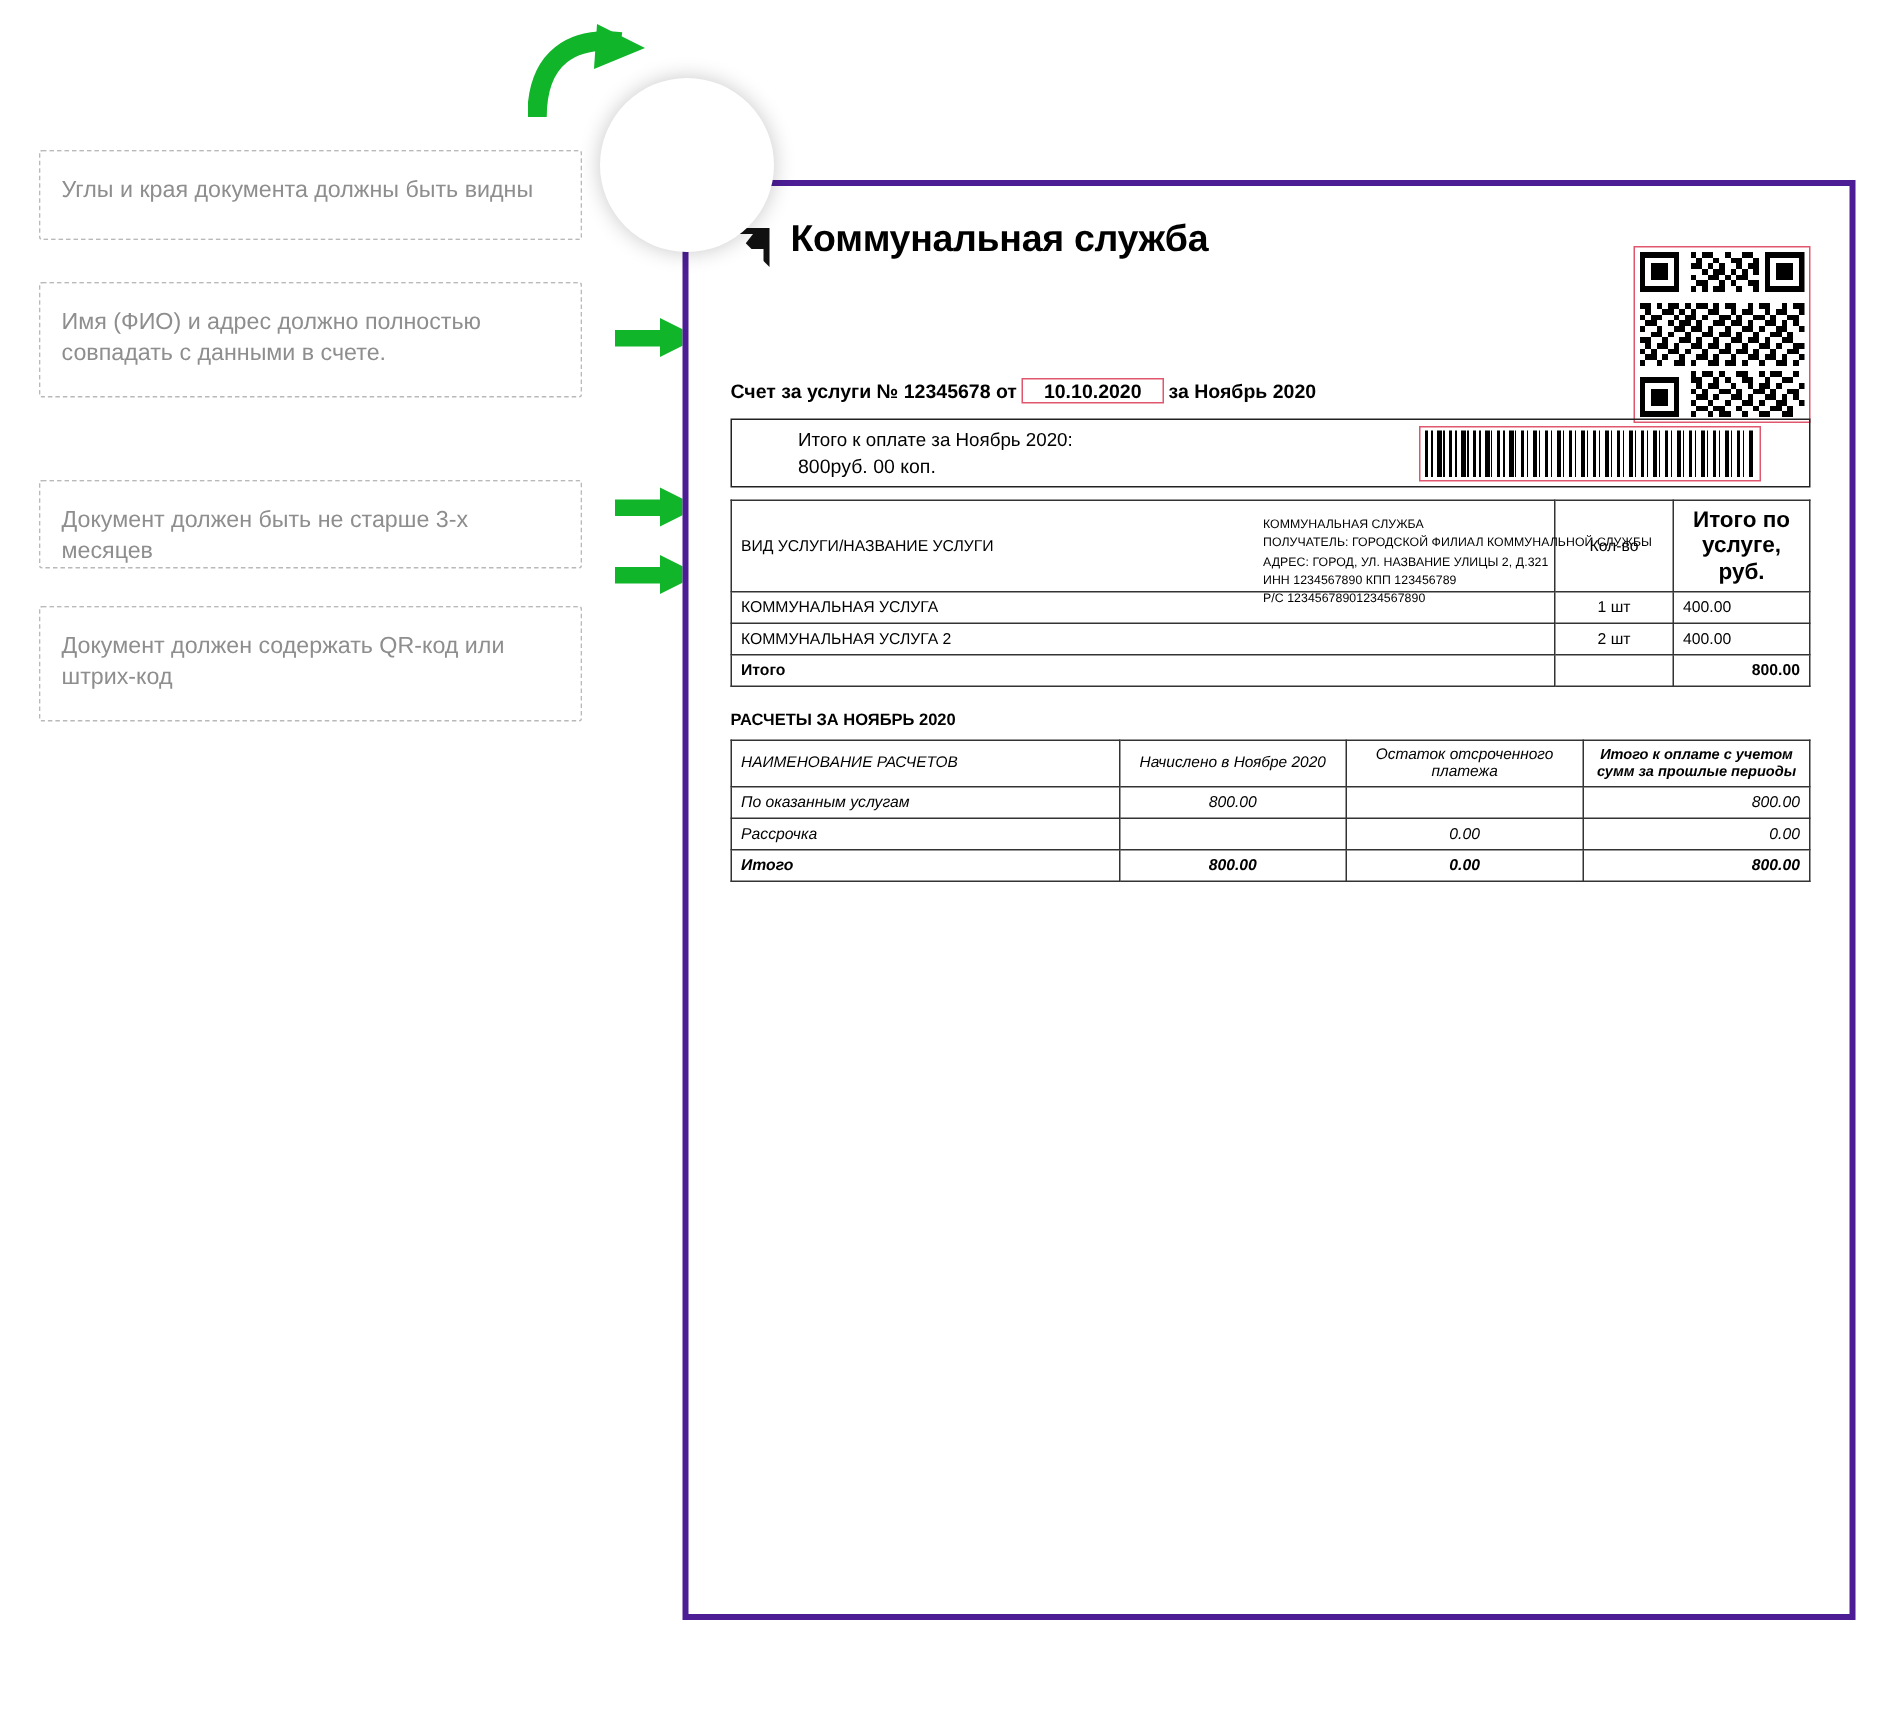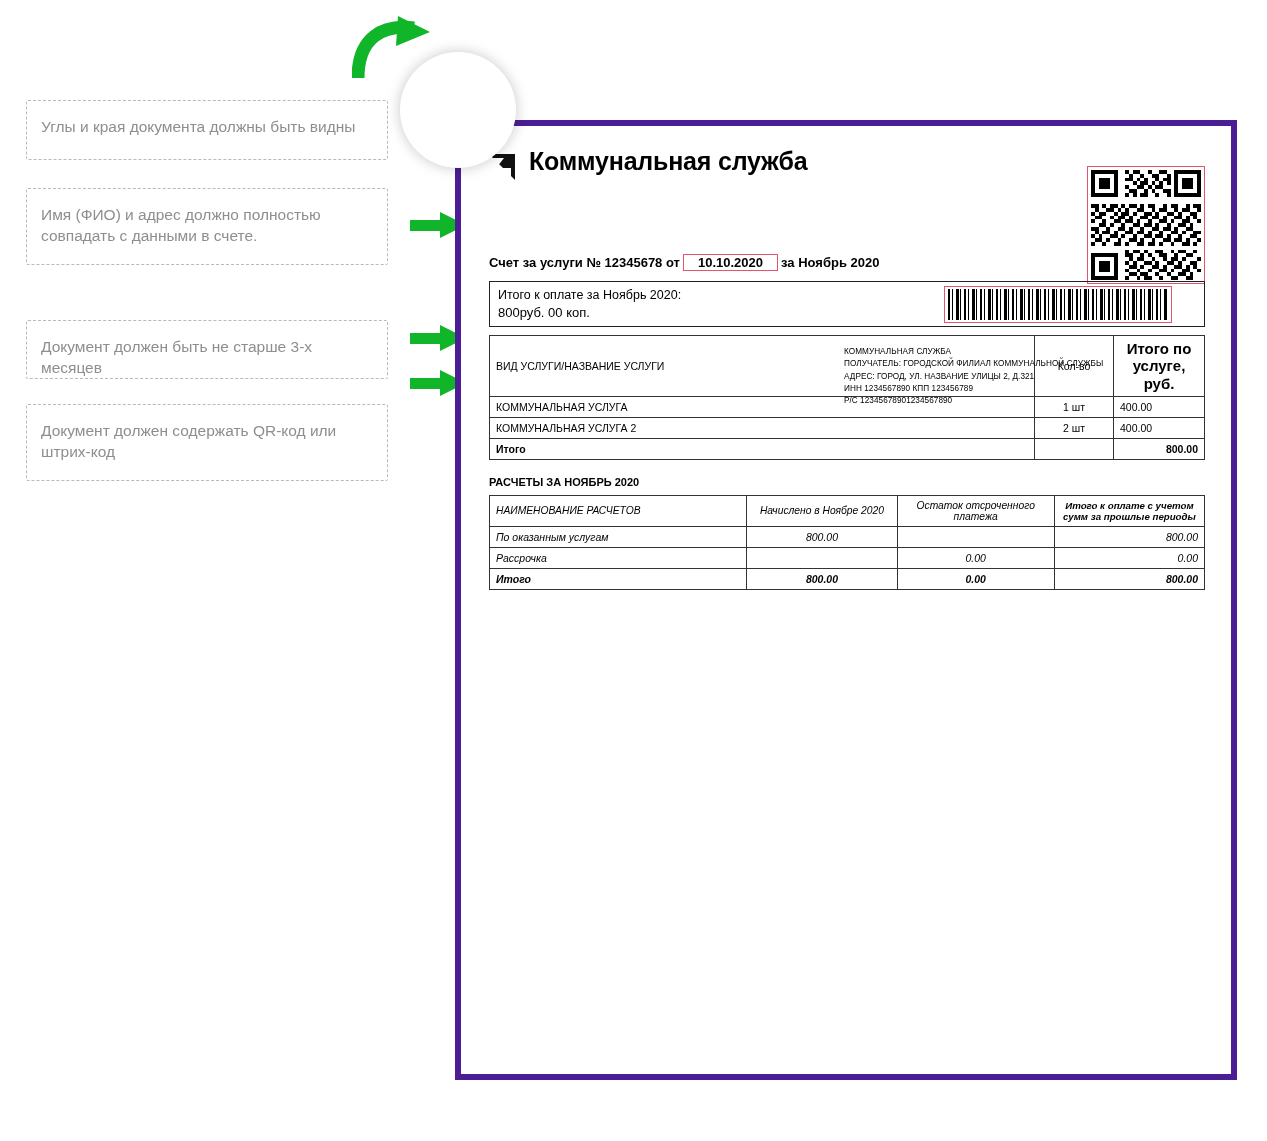--- a/index.html
+++ b/index.html
@@ -88,21 +88,21 @@
   }
 
   
   .sheet {
     position: absolute;
     left: 455px;
     top: 120px;
     width: 782px;
     height: 960px;
     background: #ffffff;
-    border: 6px solid #4c1d95;
+    border: 4px solid #4c1d95;
     box-sizing: border-box;
     z-index: 3;
   }
   .sheet-inner {
     position: absolute;
     left: 28px;
     top: 22px;
     right: 26px;
   }
 
@@ -193,20 +193,21 @@
 
   
   .total-box {
     margin-top: 10px;
     border: 1px solid #222;
     height: 46px;
     display: flex;
     align-items: center;
     position: relative;
     box-sizing: border-box;
+    padding-left: 36px;
   }
   .total-text {
     padding-left: 8px;
     font-size: 12.5px;
     line-height: 1.35;
   }
   .total-amount { font-weight: normal; font-size: 13px; }
   .barcode-wrap {
     position: absolute;
     right: 32px;

